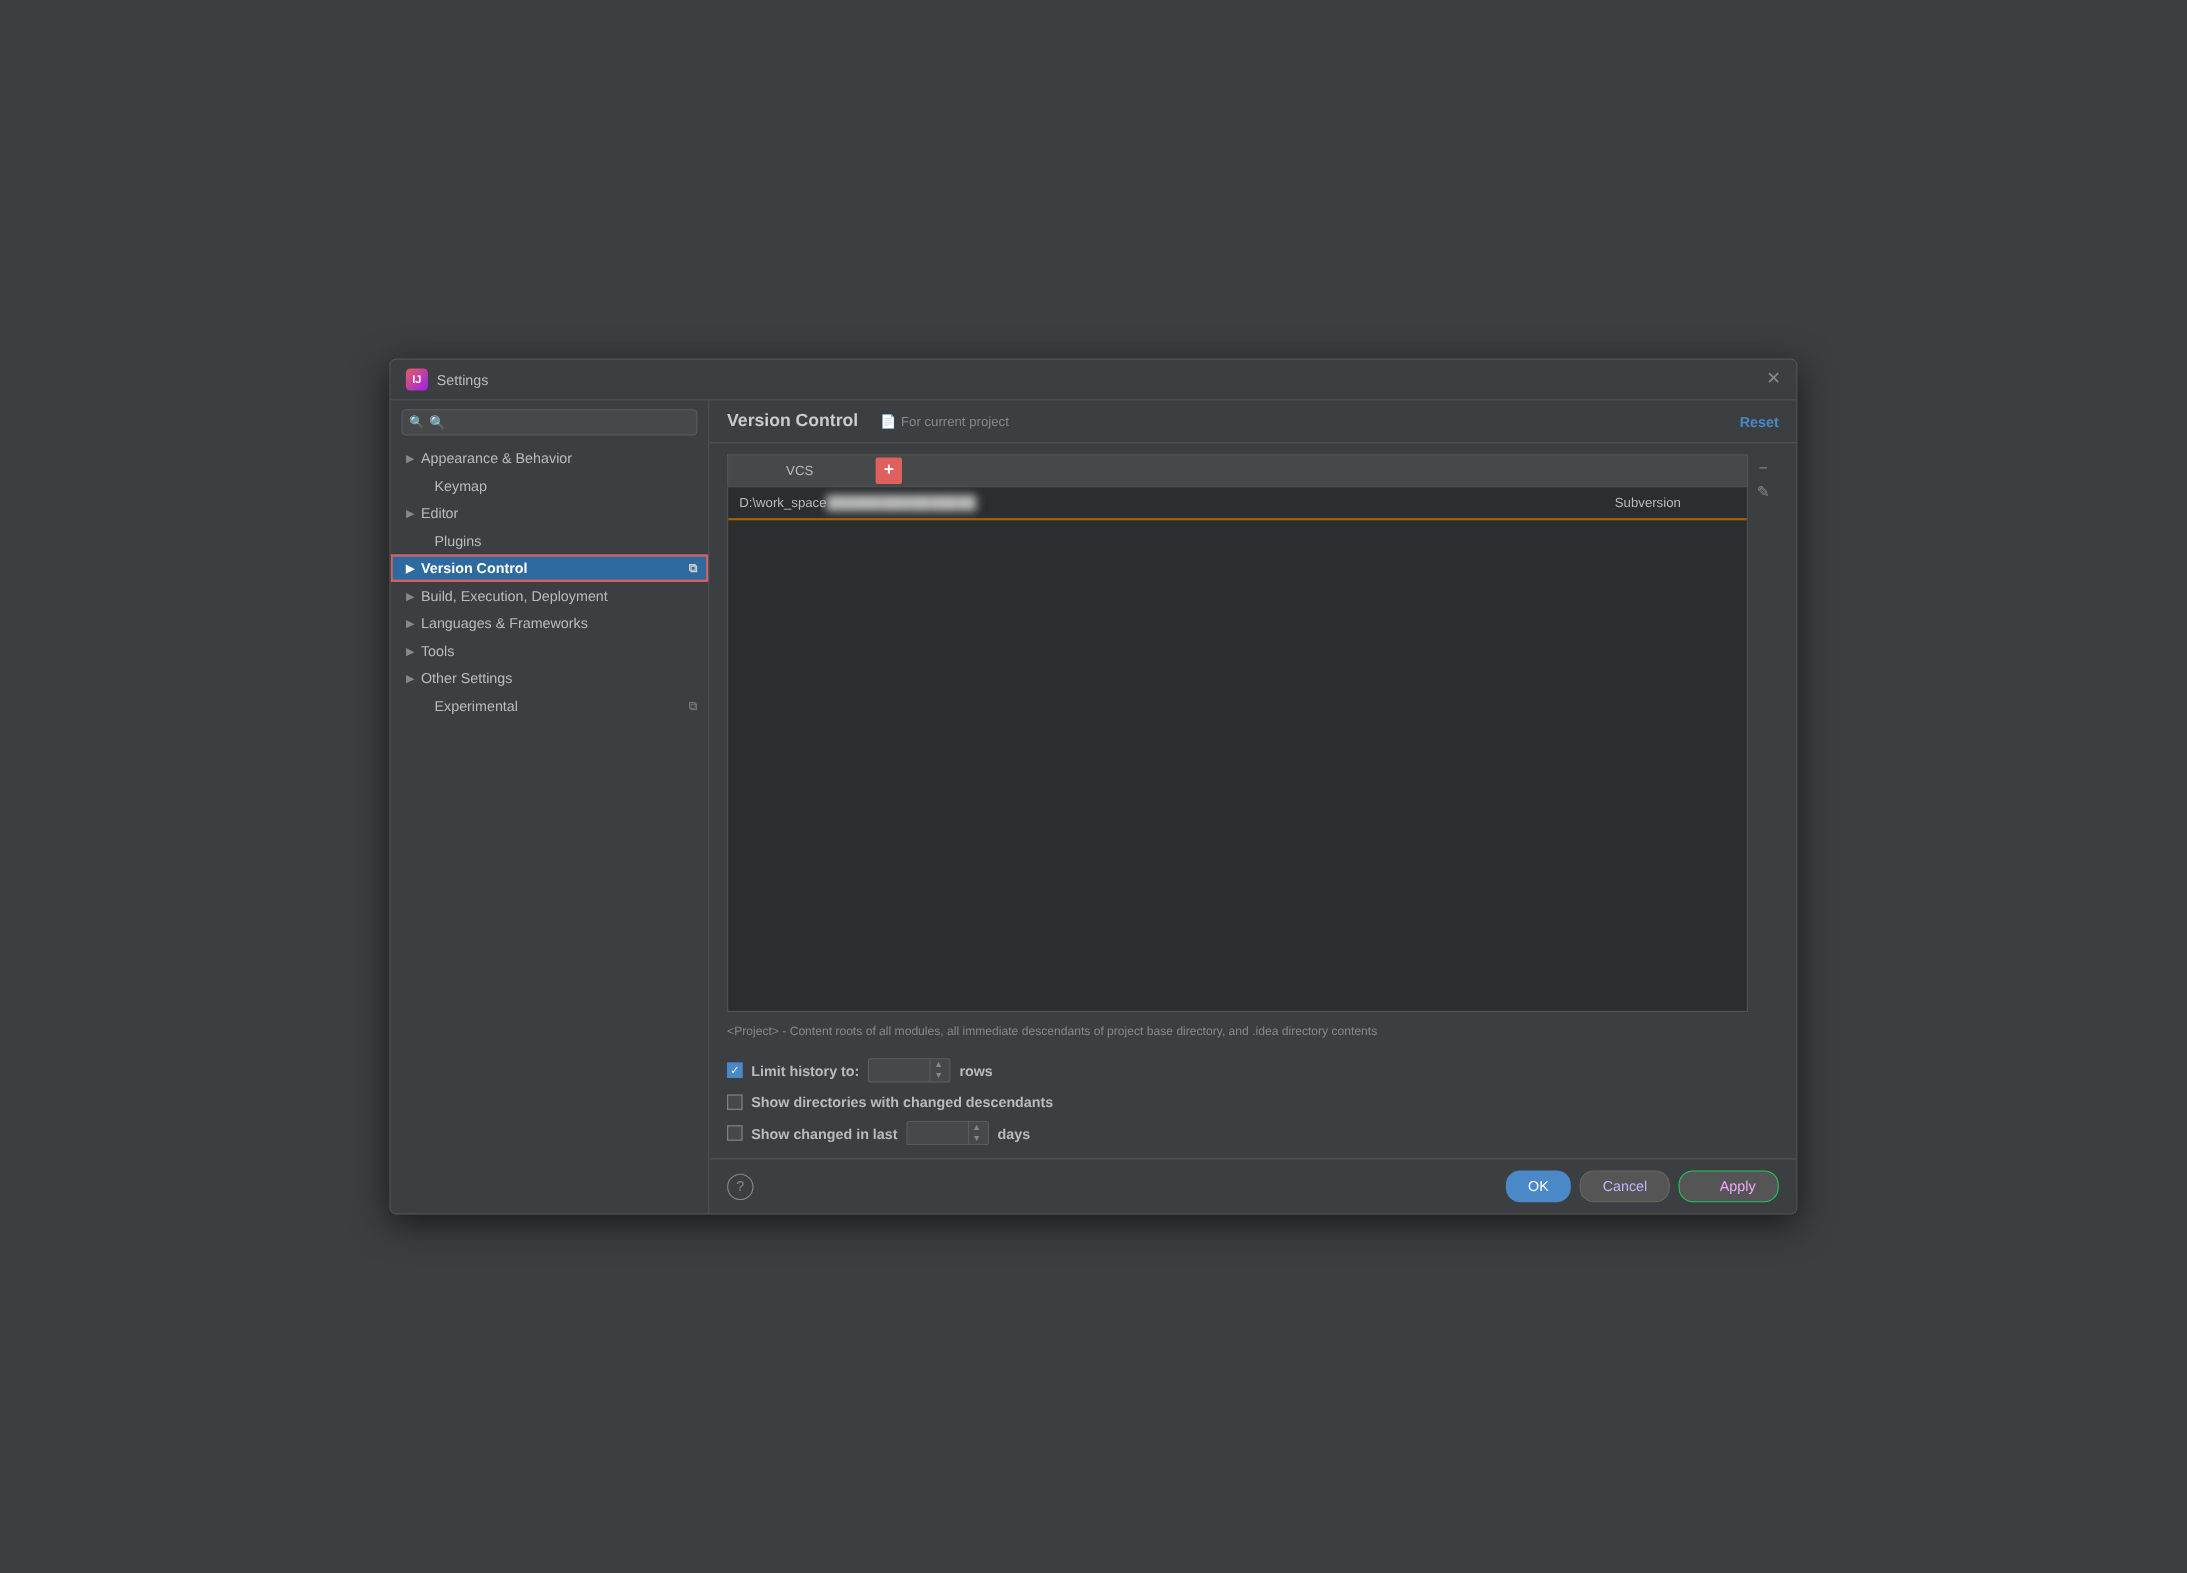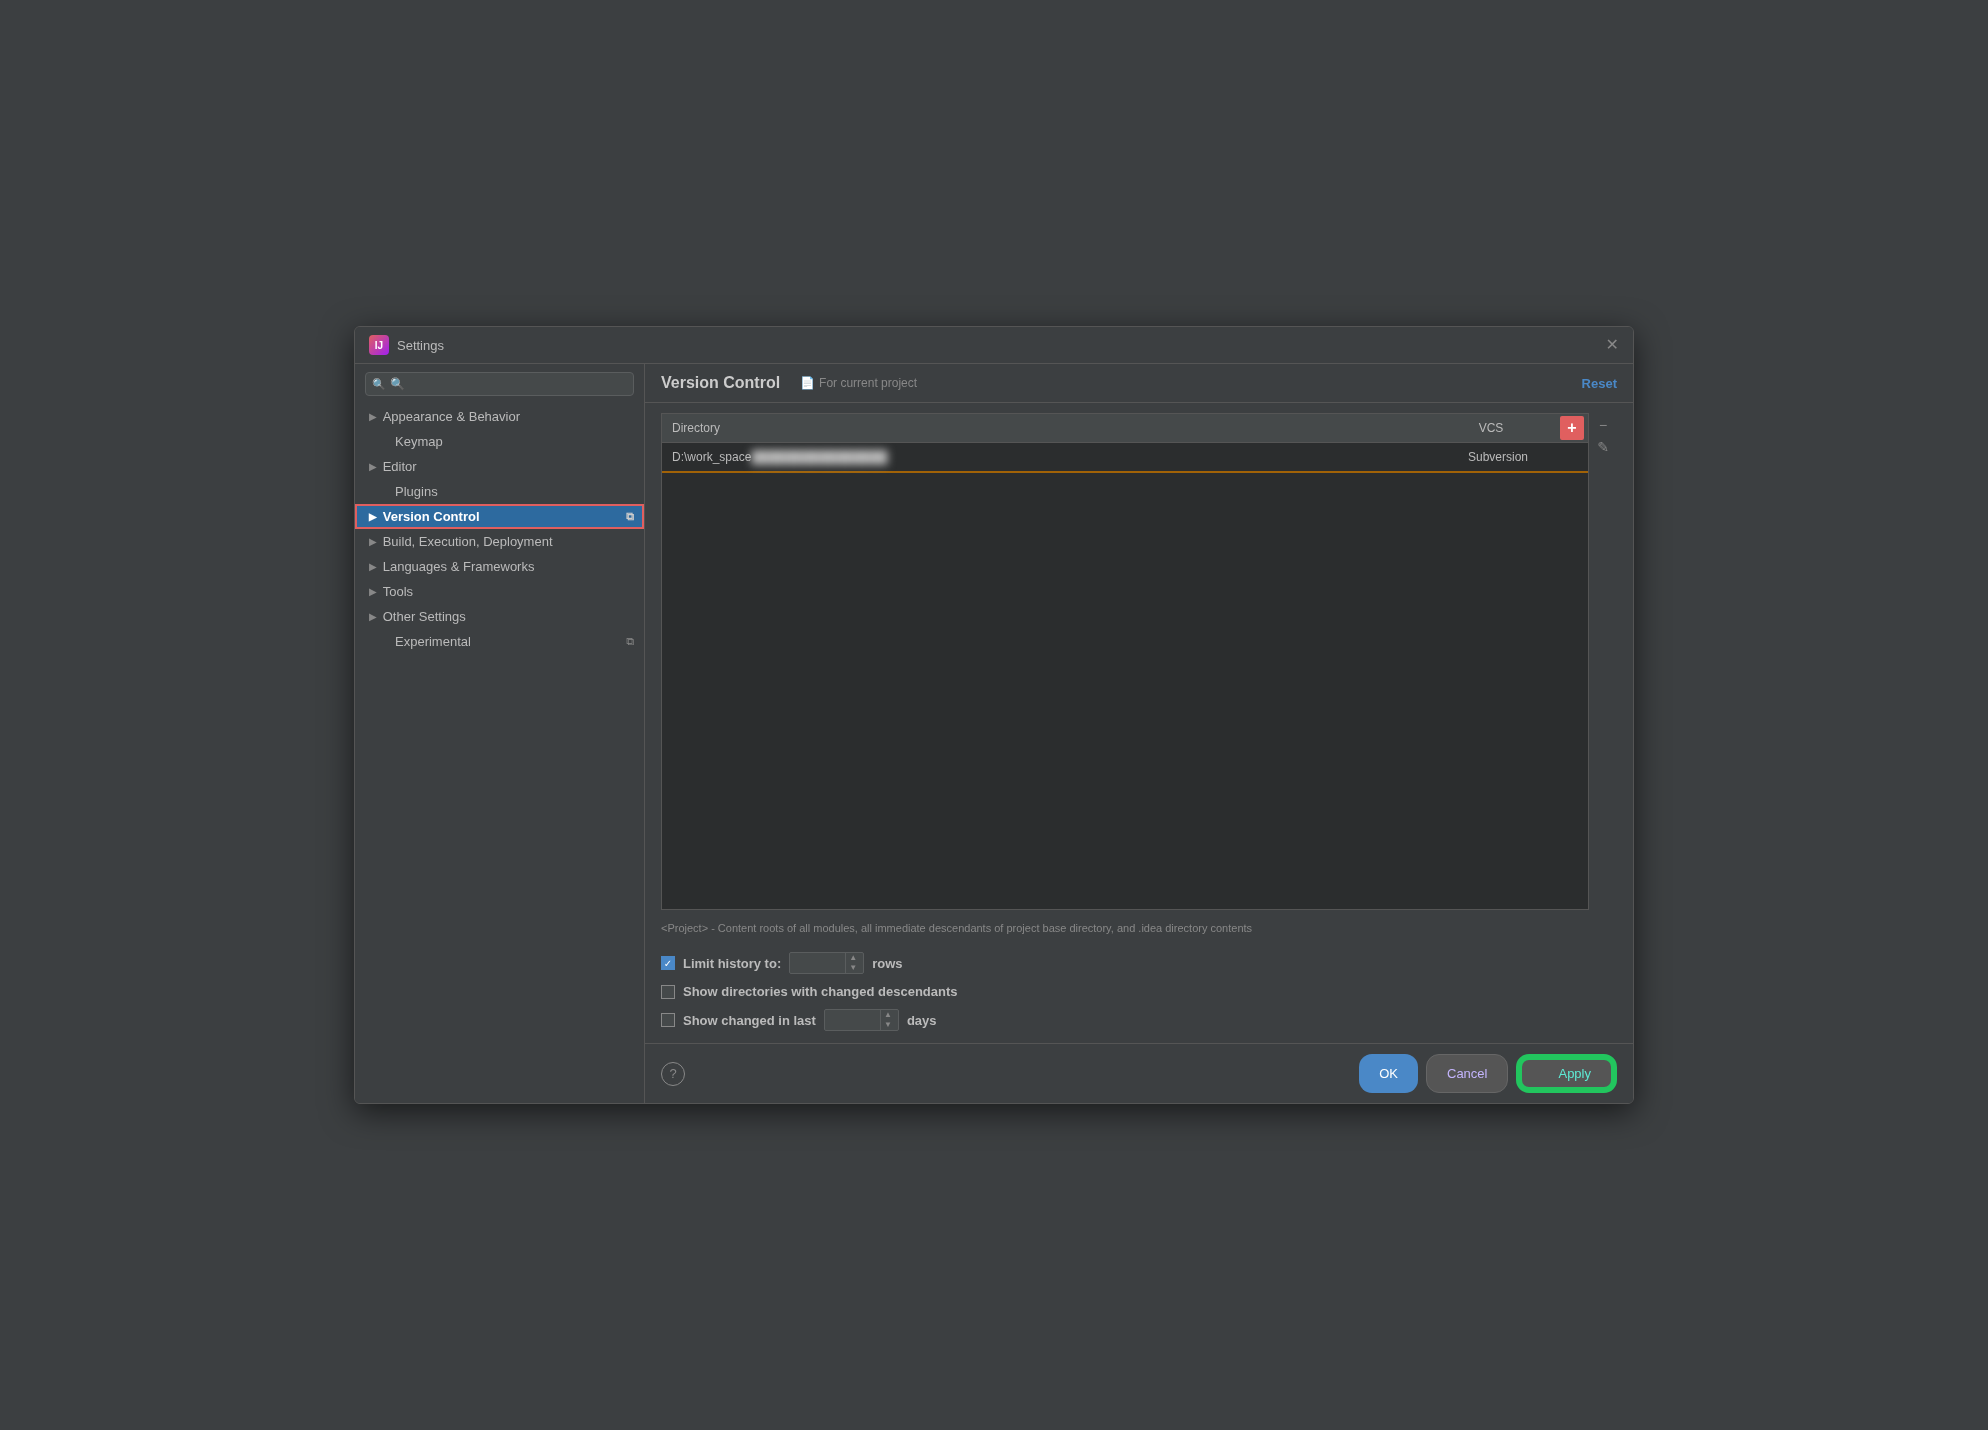--- a/index.html
+++ b/index.html
@@ -382,22 +382,22 @@
       background: #4a88c7;
       color: #fff;
     }
     .btn-cancel {
       background: #555;
       color: #c4b5fd;
       border: 1px solid #666;
     }
     .btn-apply {
       background: #555;
-      color: #5eead4;
-      border: 6px solid #22c55e;
+      color: #f0abfc;
+      border: 1px solid #22c55e;
       padding-left: 36px;
     }
 
     .watermark {
       font-size: 10px;
       color: #666;
       text-align: right;
       padding: 2px 8px;
       background: #3c3f41;
       flex-shrink: 0;
@@ -480,21 +480,20 @@
           <span>For current project</span>
         </span>
         <span class="reset-btn">Reset</span>
       </div>
 
       <div class="table-area">
         <div class="vcs-table">
           <div class="table-with-side">
             <div class="table-main">
               <div class="table-header">
-                <div class="table-header-cell dir">Directory</div>
                 <div class="table-header-cell vcs">VCS</div>
                 <div class="table-header-actions">
                   <button class="add-btn">+</button>
                 </div>
               </div>
               <div class="table-body">
                 <div class="table-row">
                   <div class="table-cell dir">
                     <span>D:\work_space</span><span class="blurred">████████████████</span>
                   </div>

